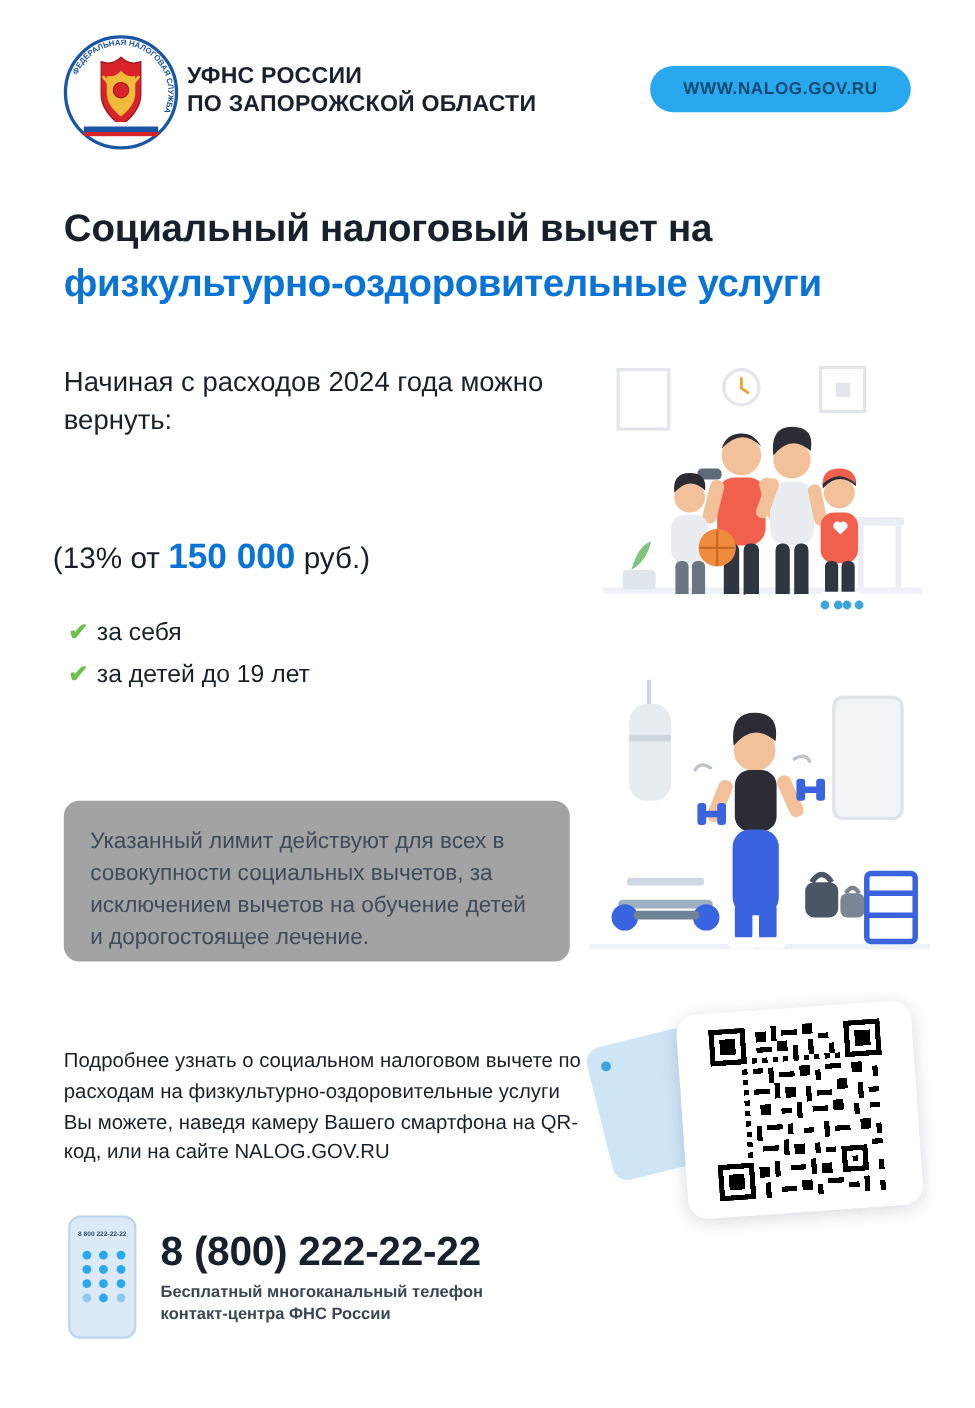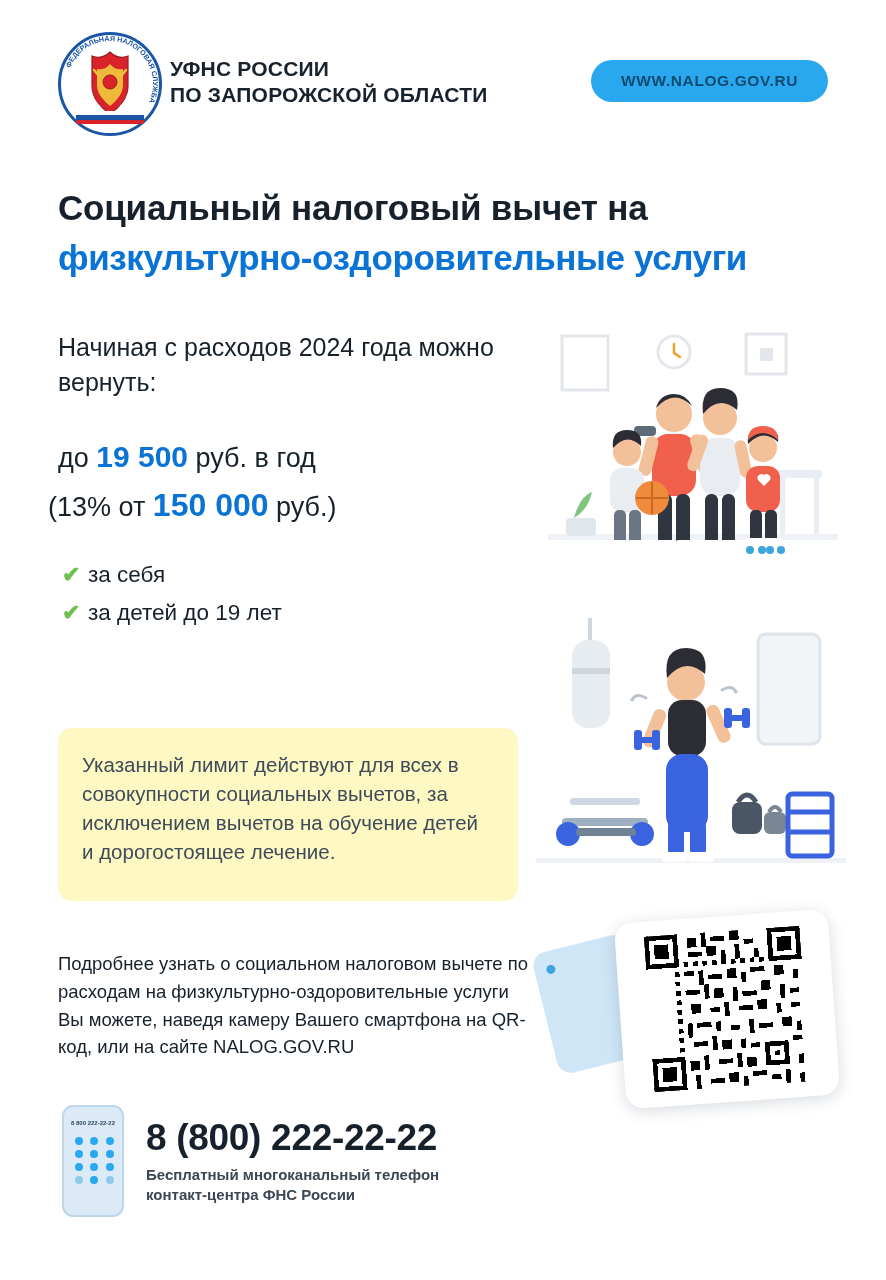--- a/index.html
+++ b/index.html
@@ -174,23 +174,23 @@
     font-size: 22.5px;
     color: #17212b;
   }
 
   
   .note {
     position: absolute;
     top: 728px;
     left: 58px;
     width: 460px;
-    background: #fef9c3;
+    background: #a3a3a3;
     border-radius: 14px;
-    padding: 22px 24px 35px 24px;
+    padding: 22px 24px 8px 24px;
     font-size: 20.5px;
     line-height: 1.42;
     color: #3d4b5a;
   }
 
   
   .detail {
     position: absolute;
     top: 950px;
     left: 58px;
@@ -349,25 +349,20 @@
     <div class="site-pill">WWW.NALOG.GOV.RU</div>
   </div>
 
   <div class="title-block">
     <div class="title-line1">Социальный налоговый вычет на</div>
     <div class="title-line2">физкультурно-оздоровительные услуги</div>
   </div>
 
   <div class="intro">Начиная с расходов 2024 года можно вернуть:</div>
 
-  <div class="amount1">
-    <span>до</span>
-    <b>19 500</b>
-    <span>руб. в год</span>
-  </div>
   <div class="amount2">
     <span>(13% от</span>
     <b>150 000</b>
     <span>руб.)</span>
   </div>
 
   <div class="checklist">
     <div class="check-row">
       <span class="check-icon">✔</span>
       <span class="check-text">за себя</span>

